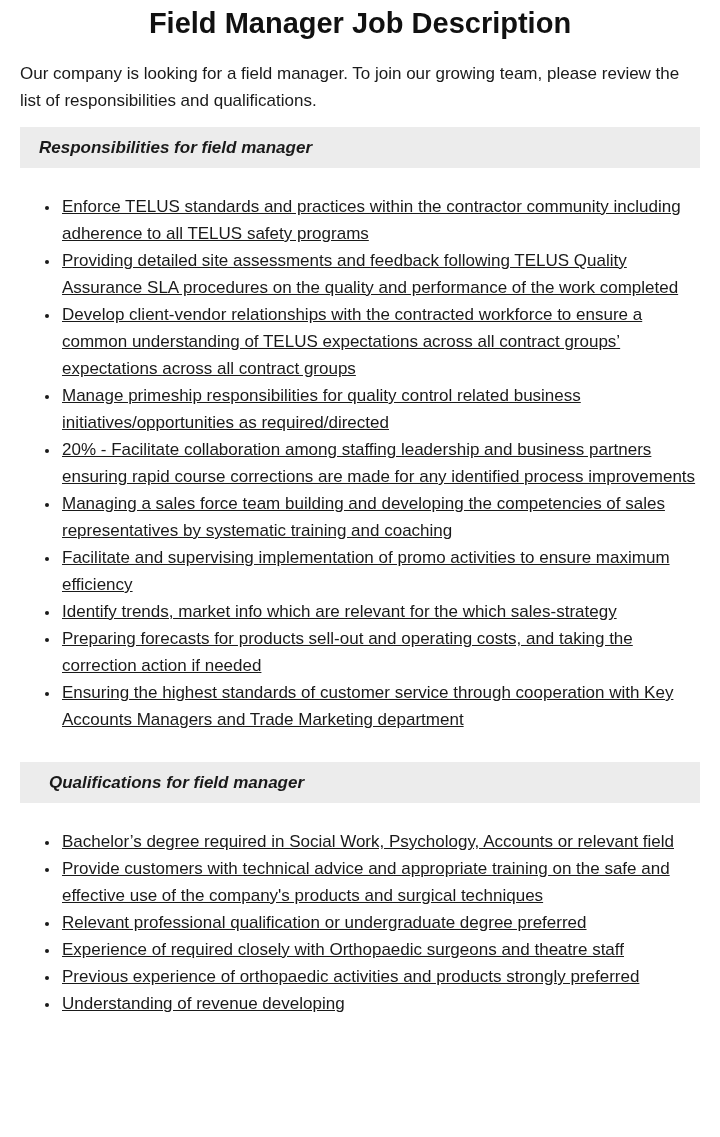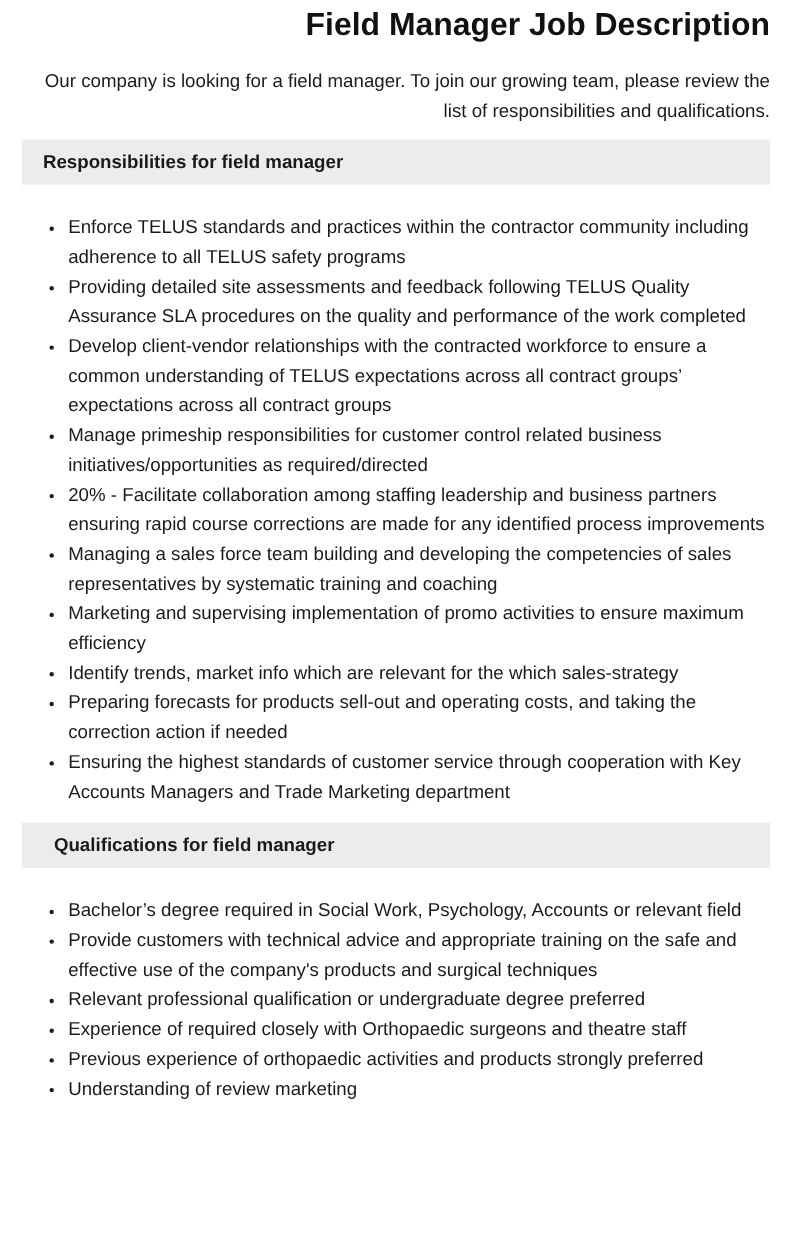--- a/index.html
+++ b/index.html
@@ -15,87 +15,88 @@
     color: #1a1a1a;
   }
   .page {
     padding: 8px 20px 26px 20px;
   }
   .page-title {
     margin: 0;
     font-size: 29px;
     line-height: 30px;
     font-weight: bold;
-    text-align: right;
+    text-align: center;
     color: #111111;
   }
   .intro {
     margin: 22px 0 0 0;
     font-size: 17px;
     line-height: 27px;
-    text-align: right;
   }
   .section-header {
     margin: 13px 0 0 0;
     background: #ececec;
     font-size: 17px;
     line-height: 21px;
     font-weight: bold;
     padding: 10px 12px 10px 19px;
+    font-style: italic;
   }
   .bullet-list {
     margin: 25px 0 0 0;
     padding: 0 0 0 40px;
     list-style: disc outside;
     font-size: 17px;
     line-height: 27px;
+    text-decoration: underline;
   }
   .bullet-list li {
     margin: 0;
     padding: 0 0 0 2px;
   }
   .bullet-list li::marker {
     color: #1a1a1a;
     font-size: 14px;
   }
   .section + .section .section-header {
-    margin-top: 15px;
+    margin-top: 29px;
     padding-left: 29px;
   }
 </style>
 </head>
 <body>
 
 <div class="page">
 
   <h1 class="page-title">Field Manager Job Description</h1>
 
   <p class="intro">Our company is looking for a field manager. To join our growing team, please review the list of responsibilities and qualifications.</p>
 
   <div class="section">
     <div class="section-header">Responsibilities for field manager</div>
     <ul class="bullet-list">
       <li>Enforce TELUS standards and practices within the contractor community including adherence to all TELUS safety programs</li>
       <li>Providing detailed site assessments and feedback following TELUS Quality Assurance SLA procedures on the quality and performance of the work completed</li>
       <li>Develop client-vendor relationships with the contracted workforce to ensure a common understanding of TELUS expectations across all contract groups’ expectations across all contract groups</li>
-      <li>Manage primeship responsibilities for customer control related business initiatives/opportunities as required/directed</li>
+      <li>Manage primeship responsibilities for quality control related business initiatives/opportunities as required/directed</li>
       <li>20% - Facilitate collaboration among staffing leadership and business partners ensuring rapid course corrections are made for any identified process improvements</li>
       <li>Managing a sales force team building and developing the competencies of sales representatives by systematic training and coaching</li>
-      <li>Marketing and supervising implementation of promo activities to ensure maximum efficiency</li>
+      <li>Facilitate and supervising implementation of promo activities to ensure maximum efficiency</li>
       <li>Identify trends, market info which are relevant for the which sales-strategy</li>
       <li>Preparing forecasts for products sell-out and operating costs, and taking the correction action if needed</li>
       <li>Ensuring the highest standards of customer service through cooperation with Key Accounts Managers and Trade Marketing department</li>
     </ul>
   </div>
 
   <div class="section">
     <div class="section-header">Qualifications for field manager</div>
     <ul class="bullet-list">
       <li>Bachelor’s degree required in Social Work, Psychology, Accounts or relevant field</li>
       <li>Provide customers with technical advice and appropriate training on the safe and effective use of the company's products and surgical techniques</li>
       <li>Relevant professional qualification or undergraduate degree preferred</li>
       <li>Experience of required closely with Orthopaedic surgeons and theatre staff</li>
       <li>Previous experience of orthopaedic activities and products strongly preferred</li>
-      <li>Understanding of review marketing</li>
+      <li>Understanding of revenue developing</li>
     </ul>
   </div>
 
 </div>
 
 </body></html>

